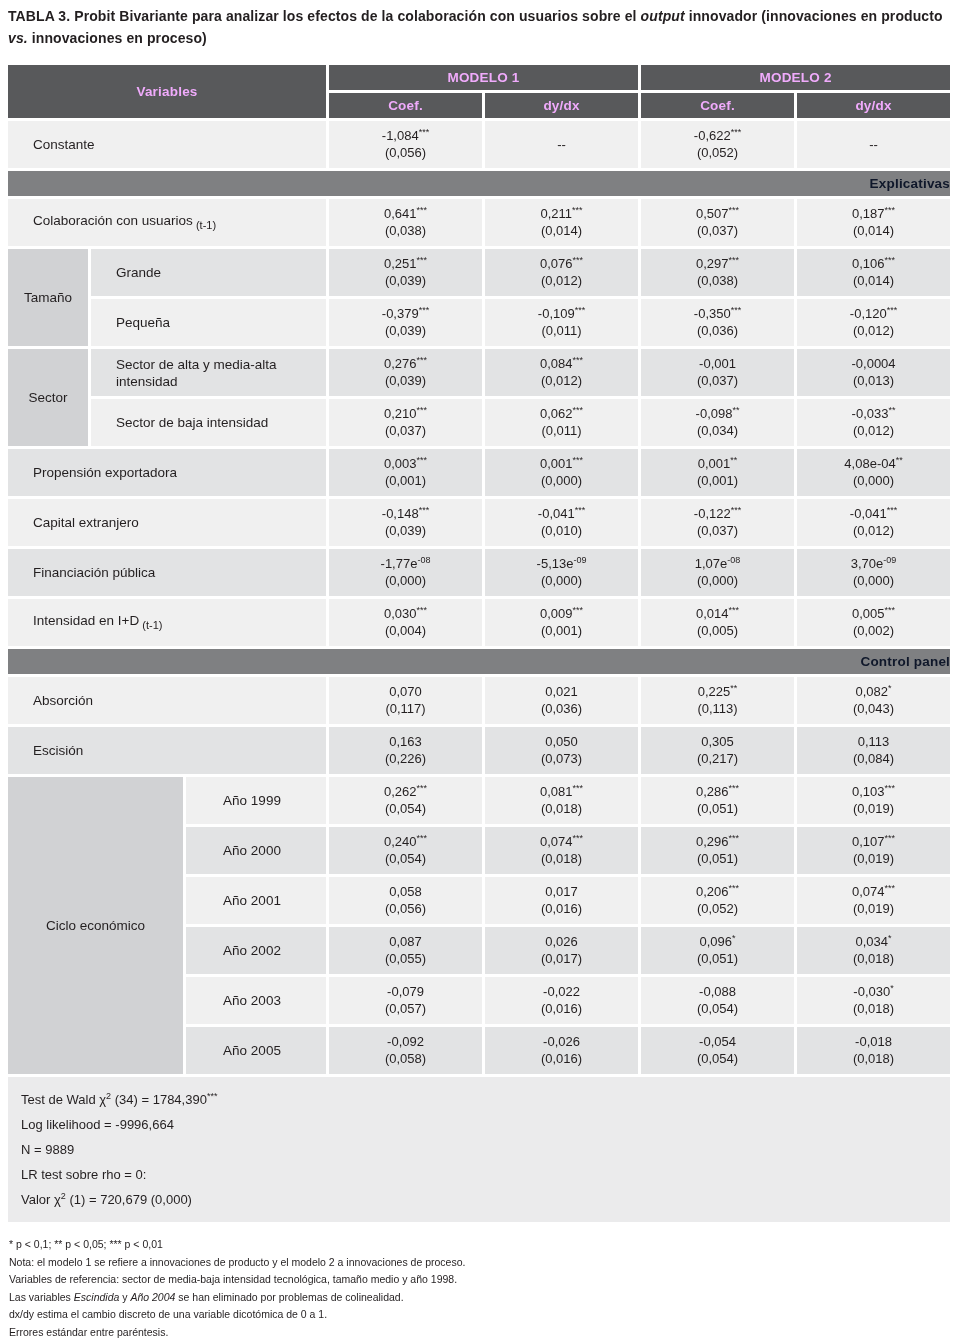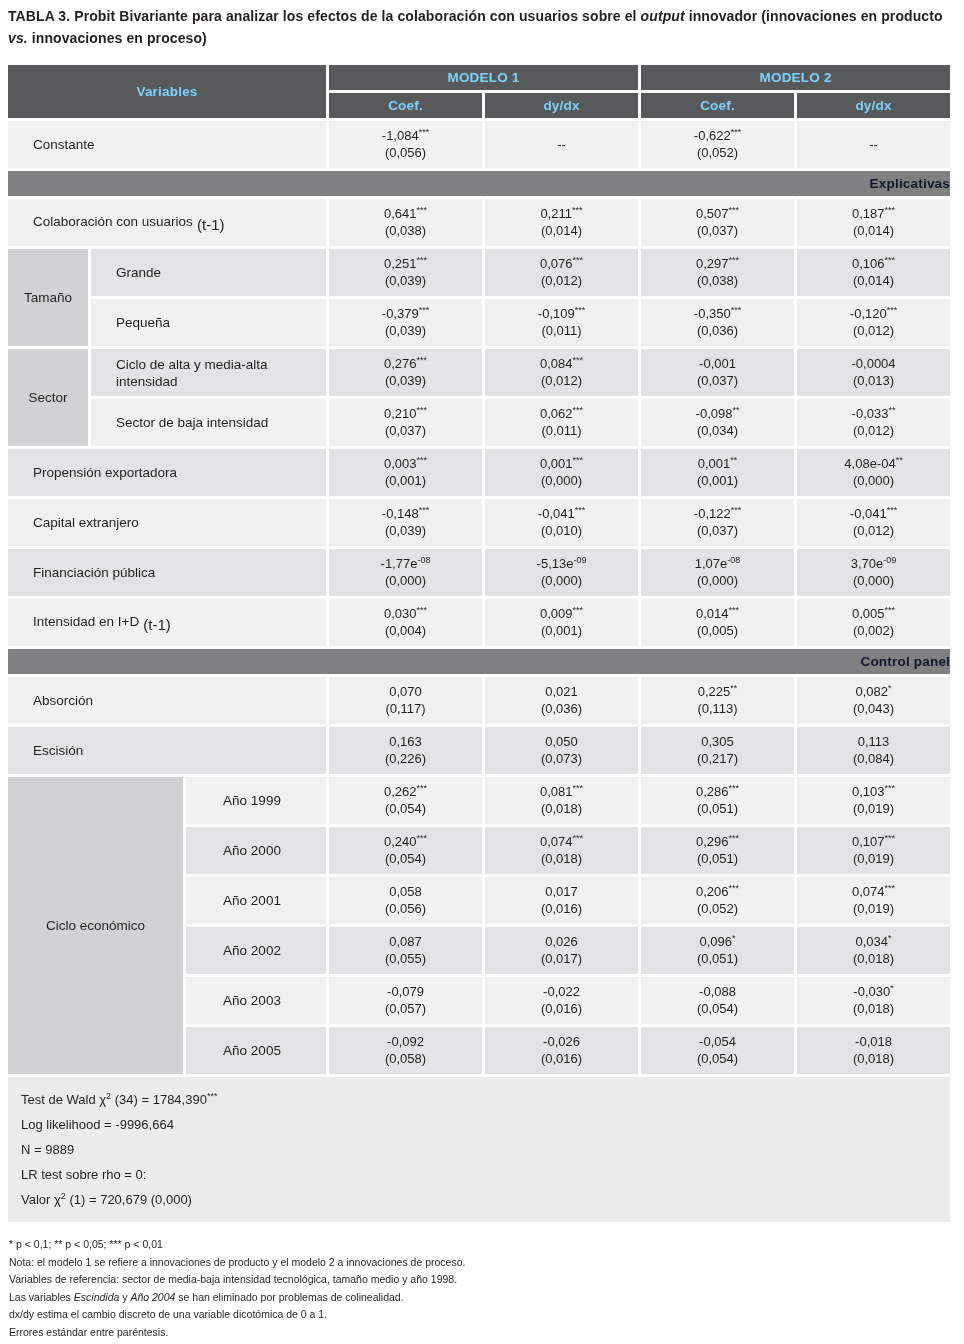--- a/index.html
+++ b/index.html
@@ -7,32 +7,32 @@
     width:964px;height:1344px;overflow:hidden;background:#fff;
     font-family:"Liberation Sans","DejaVu Sans",sans-serif;
     color:#231f20;
   }
   .page{padding:6px 8px 0 8px;}
   .title{font-weight:bold;font-size:14px;line-height:1.55;margin:0 0 13px 0;letter-spacing:.1px;}
   .title i{font-style:italic;}
   table{border-collapse:separate;border-spacing:3px;width:948px;table-layout:fixed;margin-left:-3px;}
   th,td{padding:0;}
   .hd{
-    background:var(--header-bg);color:#7dd3fc;font-weight:bold;font-size:13.5px;
+    background:var(--header-bg);color:#f0abfc;font-weight:bold;font-size:13.5px;
     text-align:center;vertical-align:middle;height:25px;letter-spacing:.2px;
   }
   .hd-top{height:25px;}
   .section-bar{
     background:var(--section-bg);color:#0f172a;font-weight:bold;font-size:13.5px;
     text-align:right;padding-left:11px;height:25px;vertical-align:middle;letter-spacing:.2px;
   }
   .data-tr{height:47px;}
   .label-cell{font-size:13.5px;text-align:left;padding-left:25px;padding-right:6px;vertical-align:middle;line-height:17px;}
   .label-cell.center{text-align:center;padding-left:0;padding-right:8px;}
-  .label-cell sub{font-size:15px;}
+  .label-cell sub{font-size:11px;}
   .group-cell{background:var(--group-bg);text-align:center;vertical-align:middle;font-size:13.5px;}
   .light{background:var(--row-light);}
   .dark{background:var(--row-dark);}
   .num-cell{text-align:center;vertical-align:middle;font-size:13px;}
   .num-cell .val{line-height:16px;}
   .num-cell .se{line-height:17px;}
   .num-cell sup{font-size:9px;line-height:0;}
   .dash{line-height:14px;}
   .stats-cell{background:var(--stats-bg);padding:10px 0 10px 13px;font-size:13px;text-align:left;vertical-align:middle;}
   .stat-line{line-height:25px;}
@@ -144,21 +144,21 @@
             <div class="val"><span>-0,350</span><sup>***</sup></div>
             <div class="se">(0,036)</div>
           </td>
           <td class="num-cell light">
             <div class="val"><span>-0,120</span><sup>***</sup></div>
             <div class="se">(0,012)</div>
           </td>
         </tr>
         <tr class="data-tr">
           <td rowspan="2" colspan="1" class="group-cell">Sector</td>
-          <td colspan="2" class="label-cell dark"><span>Ciclo de alta y media-alta intensidad</span></td>
+          <td colspan="2" class="label-cell dark"><span>Sector de alta y media-alta intensidad</span></td>
           <td class="num-cell dark">
             <div class="val"><span>0,276</span><sup>***</sup></div>
             <div class="se">(0,039)</div>
           </td>
           <td class="num-cell dark">
             <div class="val"><span>0,084</span><sup>***</sup></div>
             <div class="se">(0,012)</div>
           </td>
           <td class="num-cell dark">
             <div class="val"><span>-0,001</span></div>

